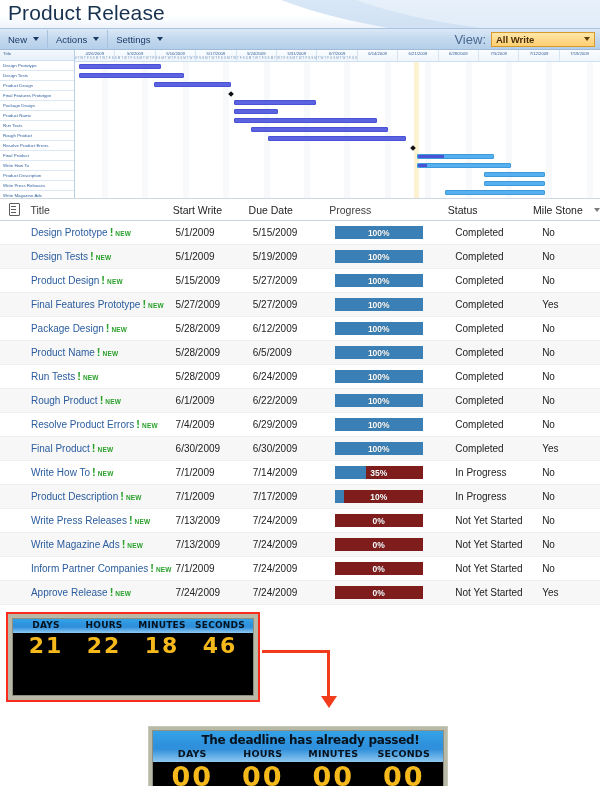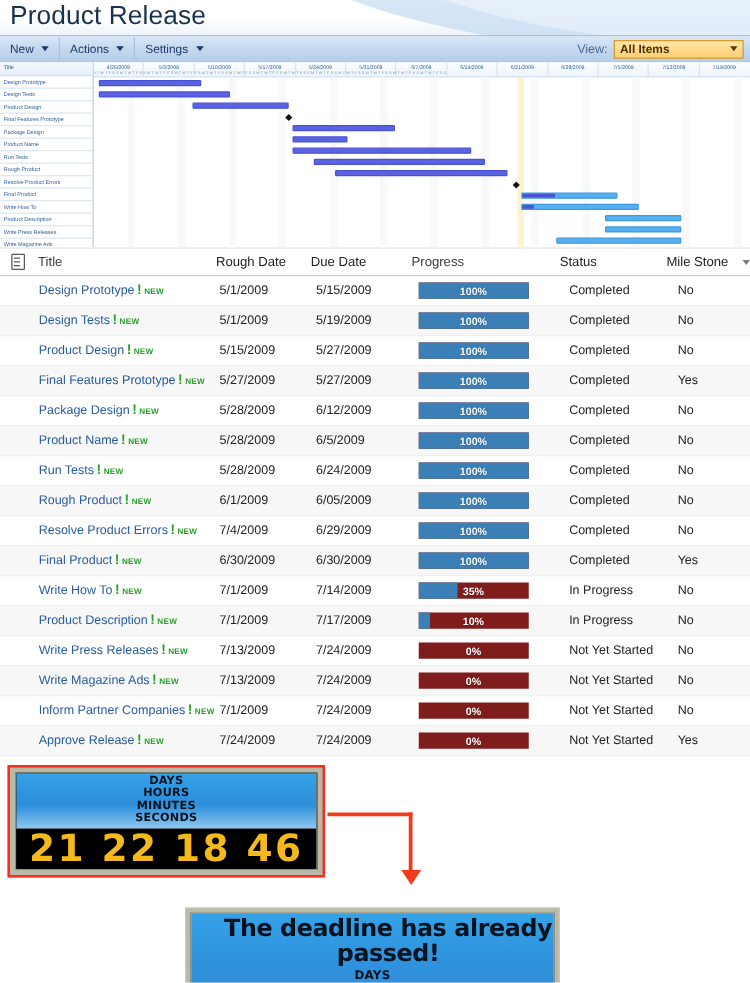--- a/index.html
+++ b/index.html
@@ -45,21 +45,21 @@
     height:18px;padding:0 8px;
     font-size:9.5px;color:#1b3a66;
     border-right:1px solid #a8c3e0;
     cursor:default;
   }
   .caret{
     width:0;height:0;border-left:3px solid transparent;border-right:3px solid transparent;
     border-top:4px solid #1b3a66;display:inline-block;
   }
   .tb-spacer{flex:1;}
-  .view-label{font-size:10px;color:#4a6a90;margin-right:5px;}
+  .view-label{font-size:13px;color:#4a6a90;margin-right:5px;}
   .view-sel{
     width:104px;height:15px;margin-right:5px;
     background:linear-gradient(180deg,#ffe7a8 0%,#ffd989 55%,#fdcf72 100%);
     border:1px solid #d79a2b;
     display:flex;align-items:center;justify-content:space-between;
     padding:0 4px;box-sizing:border-box;
     font-size:9.5px;font-weight:bold;color:#4a2f06;
   }
   .view-sel .caret{border-top-color:#5b3c0a;}
 
@@ -192,33 +192,33 @@
             border:1px solid #8f8f80;overflow:hidden;}
   .cd-top{
     background:linear-gradient(180deg,#34a3e8 0%,#2f93de 38%,#2f8fdb 58%,#8fc8f0 100%);
     text-align:center;
   }
   .cd-title{
     font-size:17px;font-weight:bold;color:#06121d;
     letter-spacing:-.3px;padding:3px 0 0 0;line-height:1.05;
     font-family:"DejaVu Sans", sans-serif;
   }
-  .cdw.two .cd-title{font-size:19px;margin-left:25px;}
-  .cd-labels{display:flex;padding:1px 4px 3px 4px;flex-direction:column;}
+  .cdw.two .cd-title{font-size:12px;margin-left:25px;}
+  .cd-labels{display:flex;padding:1px 4px 3px 4px;}
   .cd-labels div{
     flex:1;text-align:center;font-size:9px;font-weight:bold;color:#06121d;
     letter-spacing:.2px;font-family:"DejaVu Sans", sans-serif;
   }
   .cdw.two .cd-labels div{font-size:9.5px;}
   .cd-digits{
     display:flex;background:#000;padding:1px 4px 3px 4px;
   }
   .cd-digits div{
     flex:1;text-align:center;color:#f5b91c;font-weight:bold;
-    font-size:30px;letter-spacing:2px;line-height:1.05;
+    font-size:22px;letter-spacing:2px;line-height:1.05;
     font-family:"DejaVu Sans", sans-serif;
   }
   .cdw.two .cd-digits div{font-size:27px;}
 
   
   .arrow{position:absolute;left:262px;top:45px;}
   .arrow .h{position:absolute;left:0;top:0;width:68px;height:3px;background:#f23b1b;}
   .arrow .v{position:absolute;left:65px;top:0;width:3px;height:48px;background:#f23b1b;}
   .arrow .head{
     position:absolute;left:59px;top:46px;width:0;height:0;
@@ -246,21 +246,21 @@
       <span>Actions</span>
       <span class="caret"></span>
     </div>
     <div class="tb-btn" style="border-right:none">
       <span>Settings</span>
       <span class="caret"></span>
     </div>
     <div class="tb-spacer"></div>
     <div class="view-label">View:</div>
     <div class="view-sel">
-      <span>All Items</span>
+      <span>All Write</span>
       <span class="caret"></span>
     </div>
   </div>
 
   <div class="gantt">
     <div class="g-left">
       <div class="g-hcell">Title</div>
       <div id="gantt-left-rows">
           <div class="g-row">Design Prototype</div>
           <div class="g-row">Design Tests</div>
@@ -334,21 +334,21 @@
         </div>
     </div>
   </div>
 
   <div class="tbl">
     <div class="thead">
       <div class="c-ico">
           <span class="doc-icon"></span>
         </div>
       <div class="c-title">Title</div>
-      <div class="c-start">Rough Date</div>
+      <div class="c-start">Start Write</div>
       <div class="c-due">Due Date</div>
       <div class="c-prog">Progress</div>
       <div class="c-status">Status</div>
       <div class="c-mile">Mile Stone</div>
       <div class="sort-caret"></div>
     </div>
     <div id="table-body">
         <div class="trow">
           <div class="c-ico"></div>
           <div class="c-title">
@@ -476,21 +476,21 @@
           <div class="c-mile">No</div>
         </div>
         <div class="trow alt">
           <div class="c-ico"></div>
           <div class="c-title">
             <span class="tlink">Rough Product</span>
             <span class="bang">!</span>
             <span class="newbadge">NEW</span>
           </div>
           <div class="c-start">6/1/2009</div>
-          <div class="c-due">6/05/2009</div>
+          <div class="c-due">6/22/2009</div>
           <div class="c-prog">
             <div class="pbar">
               <div class="pfill" style="width:100%"></div>
               <div class="ptxt">100%</div>
             </div>
           </div>
           <div class="c-status">Completed</div>
           <div class="c-mile">No</div>
         </div>
         <div class="trow">

